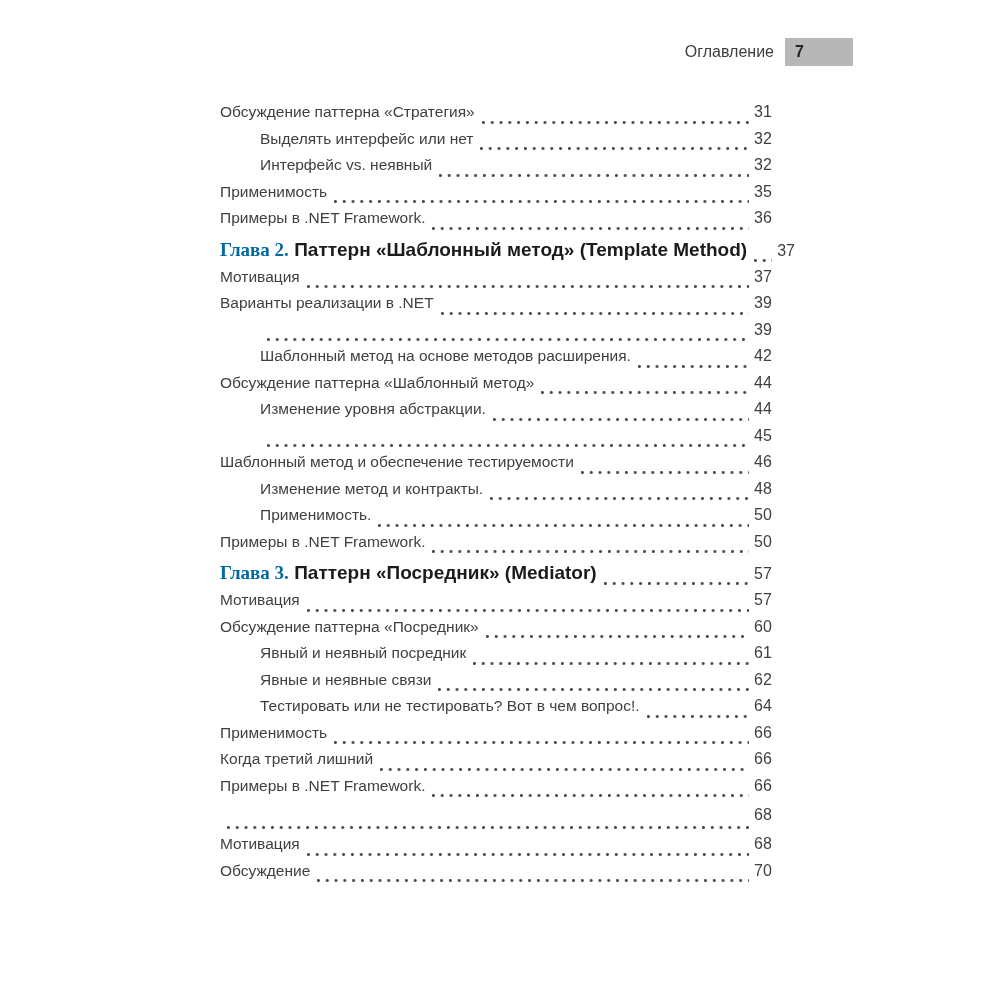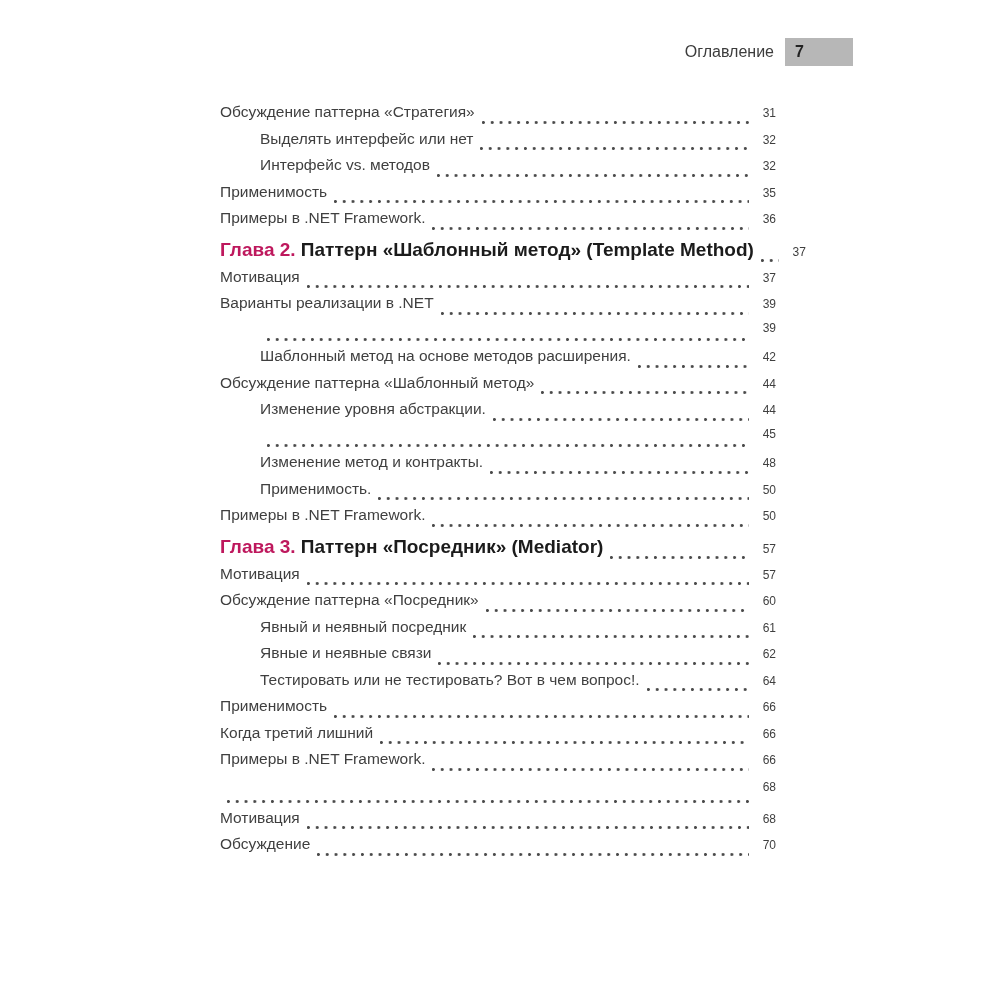--- a/index.html
+++ b/index.html
@@ -40,35 +40,35 @@
     display: flex; align-items: baseline;
     height: 26.5px;
     font-size: 15.5px; color: #3f3f3f;
     cursor: pointer;
   }
   .row.lvl2 { padding-left: 40px; }
   .row.chapter {
     height: 29px; padding-top: 3px;
     font-size: 19px; font-weight: bold; color: #1b1b1b;
   }
-  .chapter-prefix { font-weight: 900; color: #be185d; }
+  .chapter-prefix { font-weight: 900; color: #0369a1; font-family: Liberation Serif, serif; }
   .title { white-space: nowrap; }
   .leader {
     flex: 1 1 auto; min-width: 18px;
     align-self: flex-end;
     height: 3px;
     margin: 0 5px 6px 7px;
     background-image: radial-gradient(circle at 1.4px 1.5px, #4a4a4a 1.2px, rgba(0,0,0,0) 1.7px);
     background-size: 8.8px 3px;
     background-repeat: repeat-x;
     background-position: left bottom;
   }
   .pagenum {
-    min-width: 22px; text-align: right;
-    font-size: 12px; font-weight: normal; color: #3f3f3f;
+    min-width: 22px; text-align: left;
+    font-size: 16px; font-weight: normal; color: #3f3f3f;
   }
 </style>
 </head>
 <body>
 
 <div class="page">
 
   <div class="running-header">
     <span class="header-title">Оглавление</span>
     <span class="header-pagebox">
@@ -81,21 +81,21 @@
         <span class="title">Обсуждение паттерна «Стратегия»</span>
         <span class="leader"></span>
         <span class="pagenum">31</span>
       </div>
       <div class="row lvl2">
         <span class="title">Выделять интерфейс или нет</span>
         <span class="leader"></span>
         <span class="pagenum">32</span>
       </div>
       <div class="row lvl2">
-        <span class="title">Интерфейс vs. методов</span>
+        <span class="title">Интерфейс vs. неявный</span>
         <span class="leader"></span>
         <span class="pagenum">32</span>
       </div>
       <div class="row lvl1">
         <span class="title">Применимость</span>
         <span class="leader"></span>
         <span class="pagenum">35</span>
       </div>
       <div class="row lvl1">
         <span class="title">Примеры в .NET Framework.</span>
@@ -133,20 +133,25 @@
       </div>
       <div class="row lvl2">
         <span class="title">Изменение уровня абстракции.</span>
         <span class="leader"></span>
         <span class="pagenum">44</span>
       </div>
       <div class="row lvl2">
         <span class="leader"></span>
         <span class="pagenum">45</span>
       </div>
+      <div class="row lvl1">
+        <span class="title">Шаблонный метод и обеспечение тестируемости</span>
+        <span class="leader"></span>
+        <span class="pagenum">46</span>
+      </div>
       <div class="row lvl2">
         <span class="title">Изменение метод и контракты.</span>
         <span class="leader"></span>
         <span class="pagenum">48</span>
       </div>
       <div class="row lvl2">
         <span class="title">Применимость.</span>
         <span class="leader"></span>
         <span class="pagenum">50</span>
       </div>

